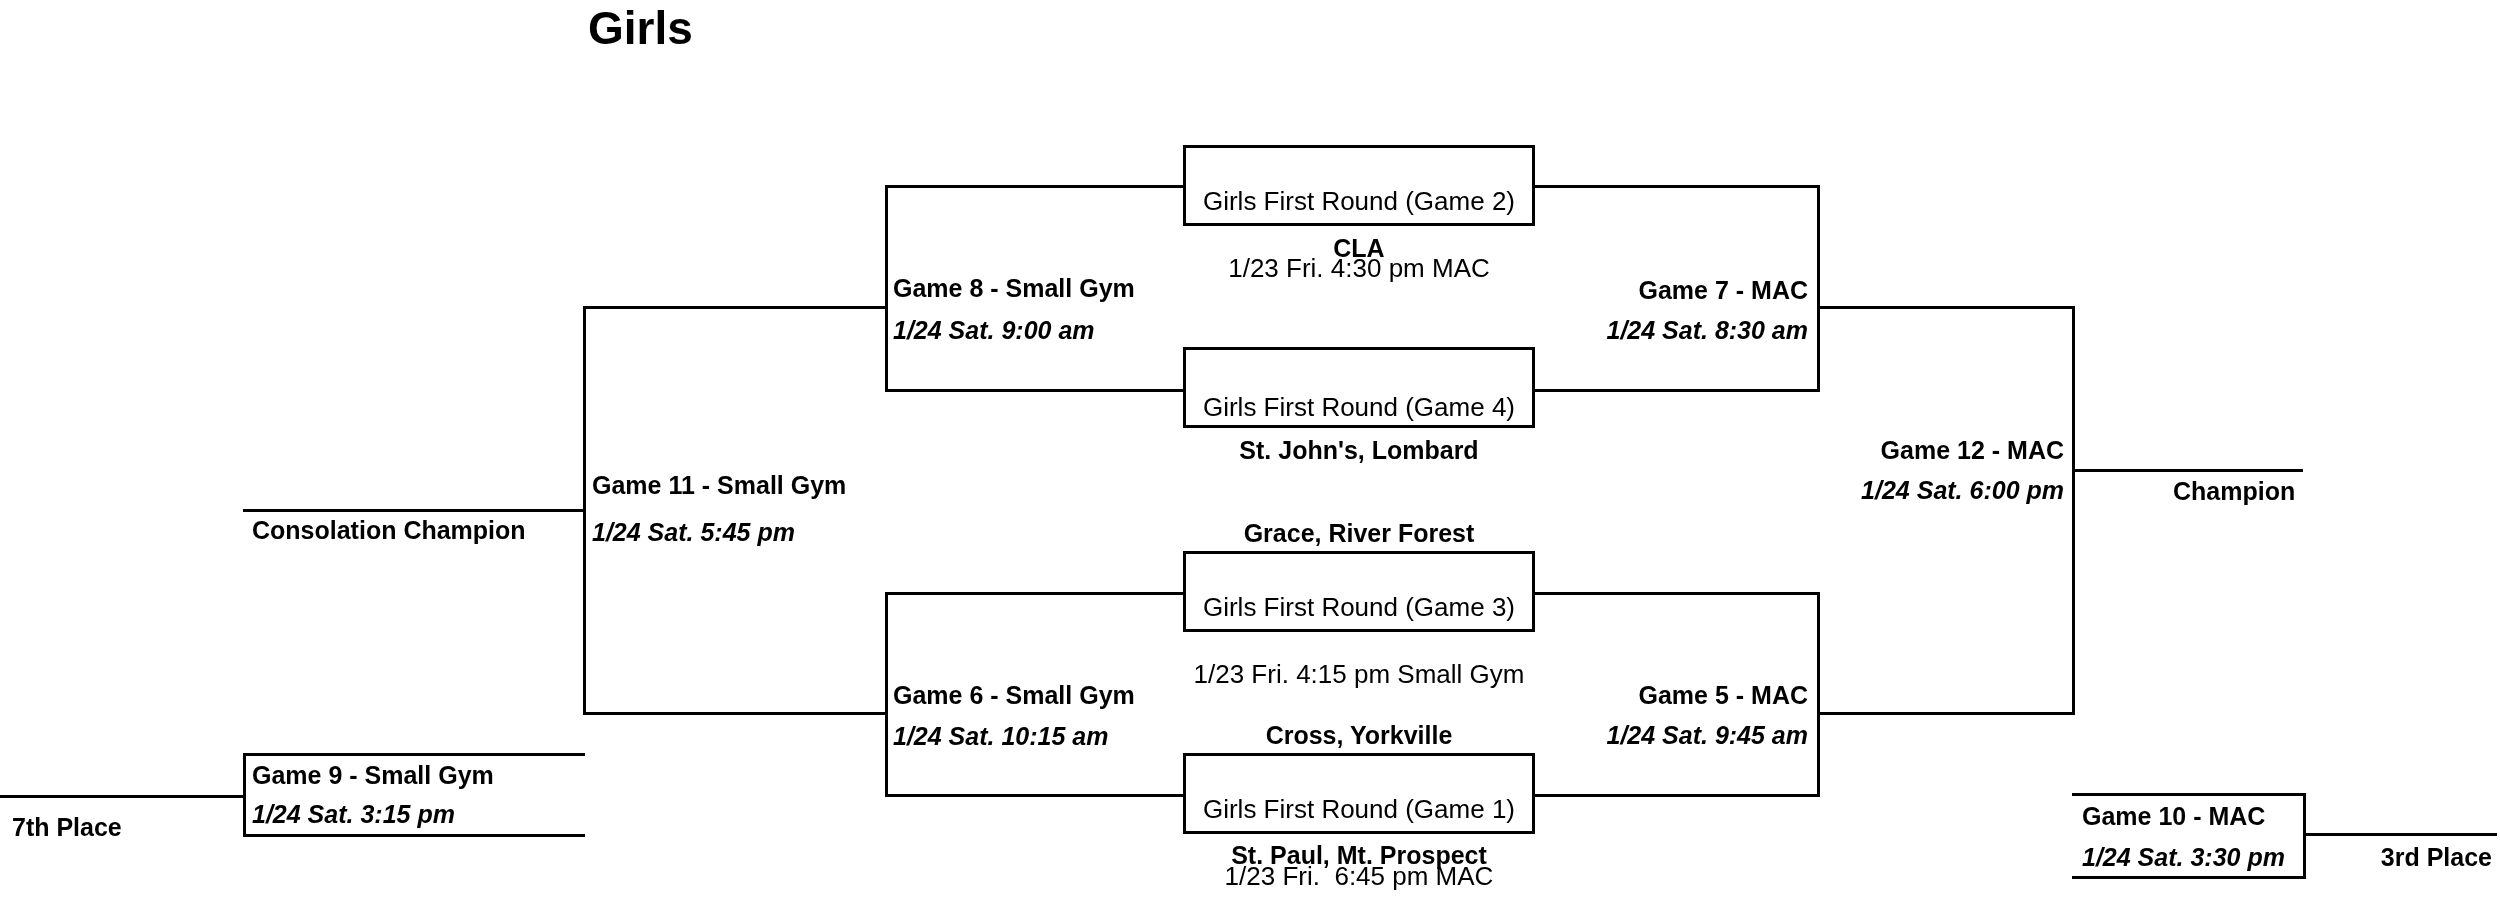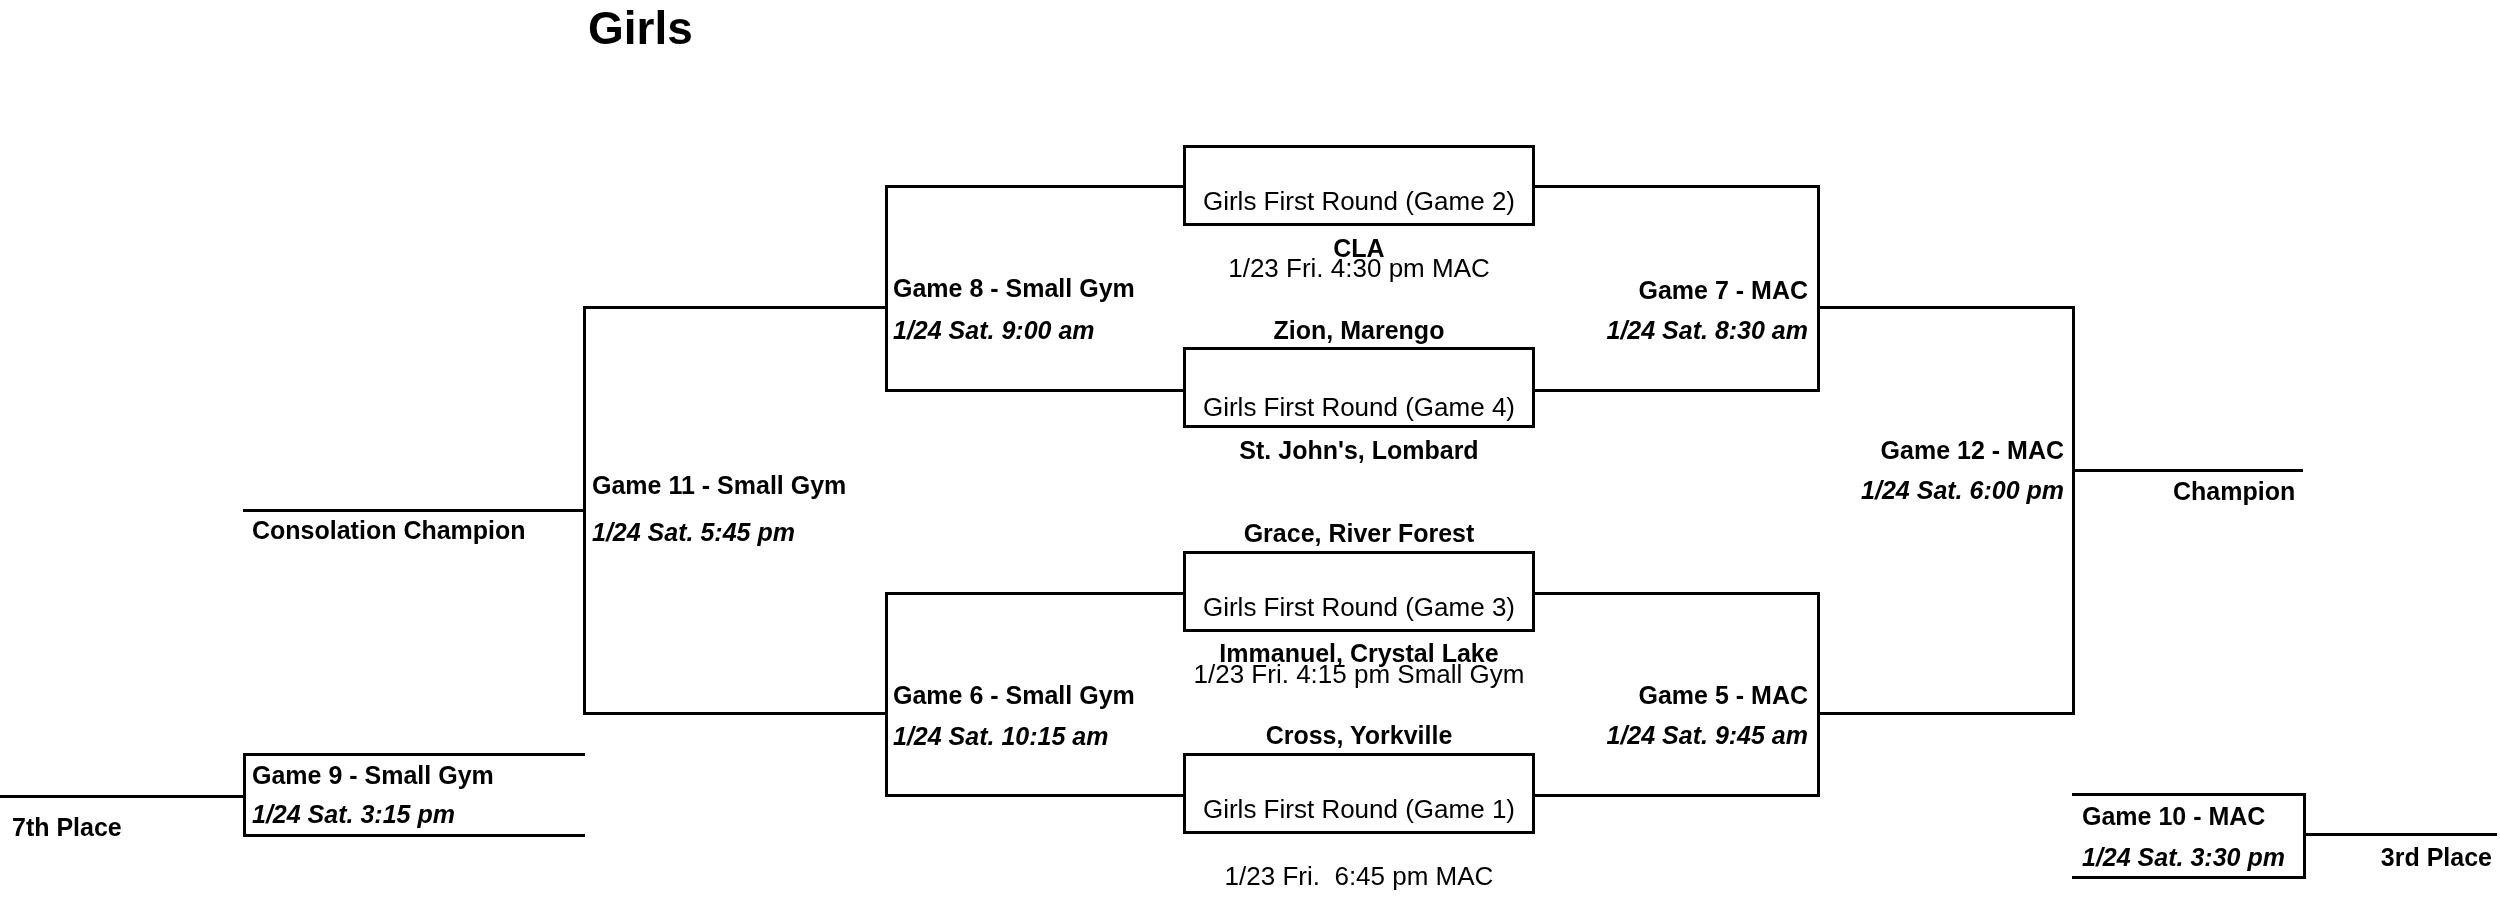--- a/index.html
+++ b/index.html
@@ -29,38 +29,37 @@
 <div id="canvas">
 
   <div class="title" style="left:588px;top:2px">Girls</div>
 
   <div class="box" style="left:1183px;top:145px">
     <div class="box-line">Girls First Round (Game 2)</div>
     <div class="box-line">1/23 Fri. 4:30 pm MAC</div>
   </div>
   <div class="team" style="left:1183px;top:233px">CLA</div>
 
-  <div class="team" style="left:1183px;top:315px">Zion, Marengo</div>
   <div class="box" style="left:1183px;top:347px">
     <div class="box-line">Girls First Round (Game 4)</div>
   </div>
   <div class="team" style="left:1183px;top:518px">Grace, River Forest</div>
 
   <div class="team" style="left:1183px;top:435px">St. John's, Lombard</div>
   <div class="box" style="left:1183px;top:551px">
     <div class="box-line">Girls First Round (Game 3)</div>
     <div class="box-line">1/23 Fri. 4:15 pm Small Gym</div>
   </div>
-  <div class="team" style="left:1183px;top:638px">Immanuel, Crystal Lake</div>
 
   <div class="team" style="left:1183px;top:720px">Cross, Yorkville</div>
   <div class="box" style="left:1183px;top:753px">
     <div class="box-line">Girls First Round (Game 1)</div>
     <div class="box-line">1/23 Fri.  6:45 pm MAC</div>
   </div>
+  <div class="team" style="left:1183px;top:840px">St. Paul, Mt. Prospect</div>
 
   <div class="hl" style="left:885px;top:185px;width:298px"></div>
   <div class="hl" style="left:1535px;top:185px;width:282px"></div>
   <div class="hl" style="left:885px;top:389px;width:298px"></div>
   <div class="hl" style="left:1535px;top:389px;width:282px"></div>
   <div class="hl" style="left:885px;top:592px;width:298px"></div>
   <div class="hl" style="left:1535px;top:592px;width:282px"></div>
   <div class="hl" style="left:885px;top:794px;width:298px"></div>
   <div class="hl" style="left:1535px;top:794px;width:282px"></div>
 

